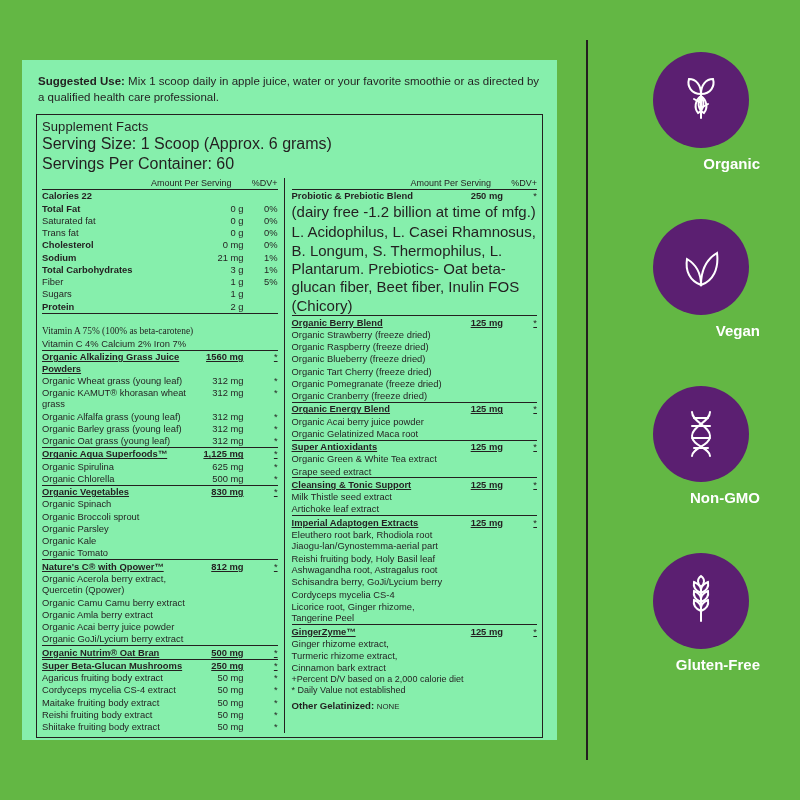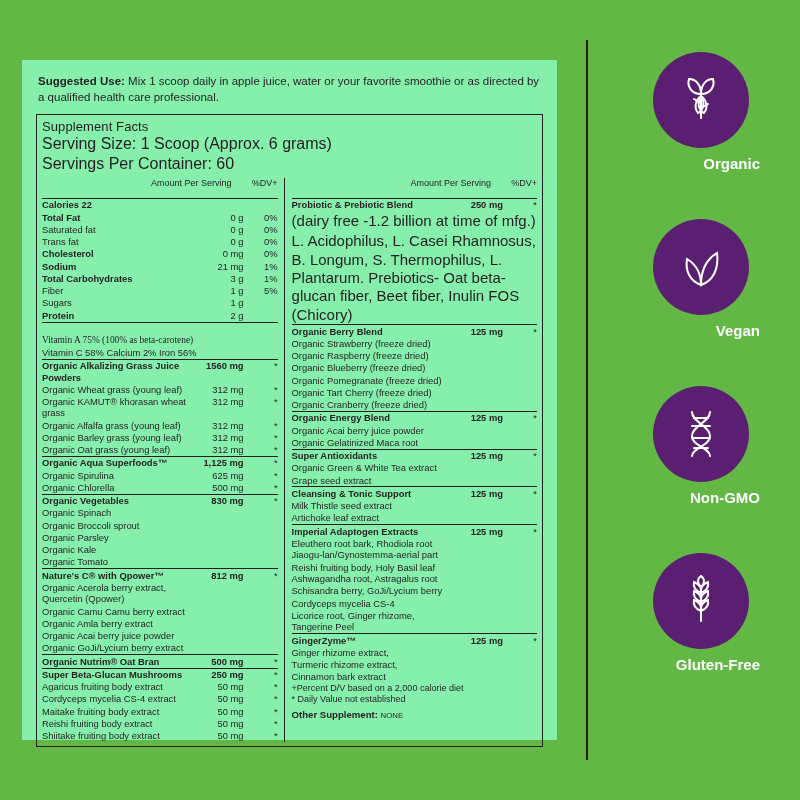--- a/index.html
+++ b/index.html
@@ -35,33 +35,33 @@
 
   .cols{display:flex;margin-top:4px;}
   .col{box-sizing:border-box;}
   .colL{width:49%;padding-right:6px;border-right:1px solid #231f20;}
   .colR{width:51%;padding-left:7px;}
 
   .hdrrow{
     display:flex;justify-content:flex-end;align-items:flex-start;
     font-size:9px;color:#231f20;
     border-bottom:1px solid #231f20;
-    padding-bottom:10px;
+    padding-bottom:1px;
   }
   .hdrrow .aps{margin-right:10px;}
   .hdrrow .dv{width:36px;text-align:right;}
 
   table.nutr{width:100%;border-collapse:collapse;font-size:9.4px;color:#231f20;}
   table.nutr td{padding:0.4px 0;vertical-align:top;line-height:1.22;}
   td.amt{text-align:right;white-space:nowrap;padding-right:6px;width:54px;}
   td.dv{text-align:right;white-space:nowrap;width:34px;}
   .b{font-weight:bold;}
   .ind1{padding-left:9px;}
   .ind2{padding-left:20px;}
-  .sep td{border-top:1px solid #231f20;padding-top:2px;}
+  .sep td{border-top:1px solid #231f20;padding-top:2px;text-decoration:underline;}
   .sep-top{border-top:1px solid #231f20;}
   .grpname{font-weight:bold;}
   .note{font-size:9px;color:#231f20;line-height:1.25;}
   .sub{font-size:15px;line-height:1.22;}
 
   .otherings{font-size:9.6px;font-weight:bold;color:#231f20;margin-top:3px;}
   .otherings span.val{font-weight:normal;font-size:7.8px;}
 
   
   .divider{
@@ -167,21 +167,21 @@
                 </tr>
               </tbody>
           </table>
 
           <table class="nutr">
             <tbody id="vitamin-rows">
                 <tr>
                   <td colspan="3" class="sep-top" style="padding-top: 12px; font-family: Liberation Serif, serif;">Vitamin A 75% (100% as beta-carotene)</td>
                 </tr>
                 <tr>
-                  <td colspan="3">Vitamin C 58%   Calcium 2%   Iron 56%</td>
+                  <td colspan="3">Vitamin C 4%   Calcium 2%   Iron 7%</td>
                 </tr>
               </tbody>
           </table>
 
           <table class="nutr">
             <tbody id="left-groups">
                 <tr class="sep">
                   <td class="grpname">Organic Alkalizing Grass Juice Powders</td>
                   <td class="amt b">1560 mg</td>
                   <td class="dv">*</td>
@@ -358,26 +358,26 @@
                   <td class="ind1">Organic Raspberry  (freeze dried)</td>
                   <td class="amt"></td>
                   <td class="dv"></td>
                 </tr>
                 <tr>
                   <td class="ind1">Organic Blueberry (freeze dried)</td>
                   <td class="amt"></td>
                   <td class="dv"></td>
                 </tr>
                 <tr>
+                  <td class="ind1">Organic Tart Cherry (freeze dried)</td>
+                  <td class="amt"></td>
+                  <td class="dv"></td>
+                </tr>
+                <tr>
                   <td class="ind1">Organic Pomegranate (freeze dried)</td>
-                  <td class="amt"></td>
-                  <td class="dv"></td>
-                </tr>
-                <tr>
-                  <td class="ind1">Organic Tart Cherry (freeze dried)</td>
                   <td class="amt"></td>
                   <td class="dv"></td>
                 </tr>
                 <tr>
                   <td class="ind1">Organic Cranberry (freeze dried)</td>
                   <td class="amt"></td>
                   <td class="dv"></td>
                 </tr>
                 <tr class="sep">
                   <td class="grpname">Organic Energy Blend</td>
@@ -474,21 +474,21 @@
                   <td class="amt"></td>
                   <td class="dv"></td>
                 </tr>
               </tbody>
           </table>
 
           <div class="note">+Percent D/V based on a 2,000 calorie diet</div>
           <div class="note">* Daily Value not established</div>
 
           <div class="otherings">
-            <span>Other Supplement:</span>
+            <span>Other Gelatinized:</span>
             <span class="val">NONE</span>
           </div>
         </div>
 
       </div>
     </div>
   </div>
 
   <div class="divider"></div>
 

